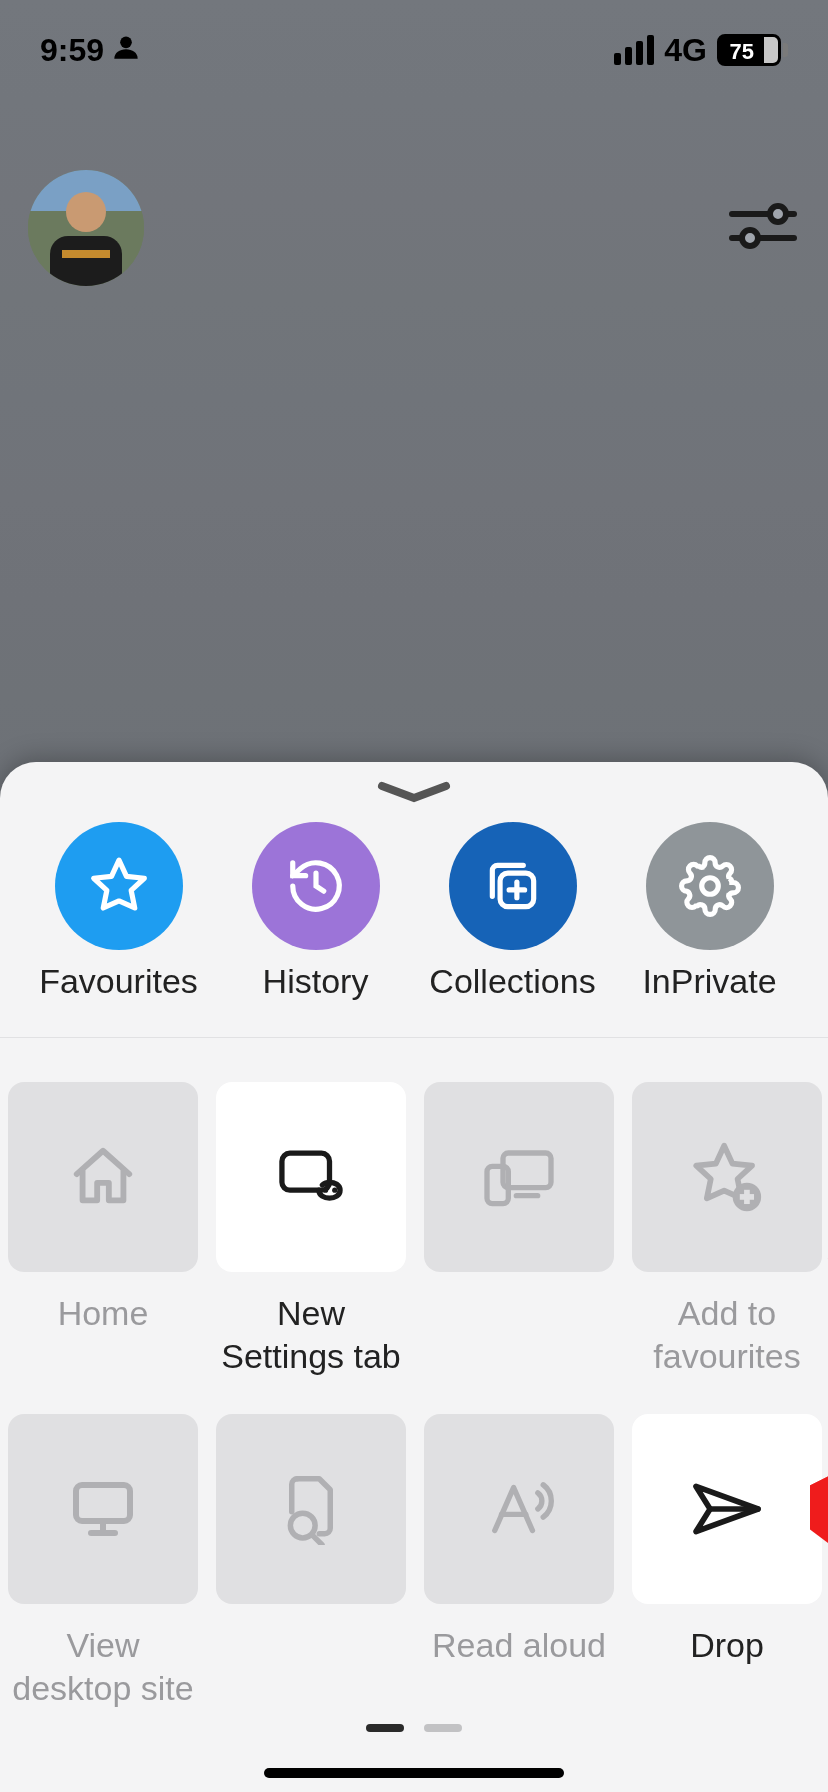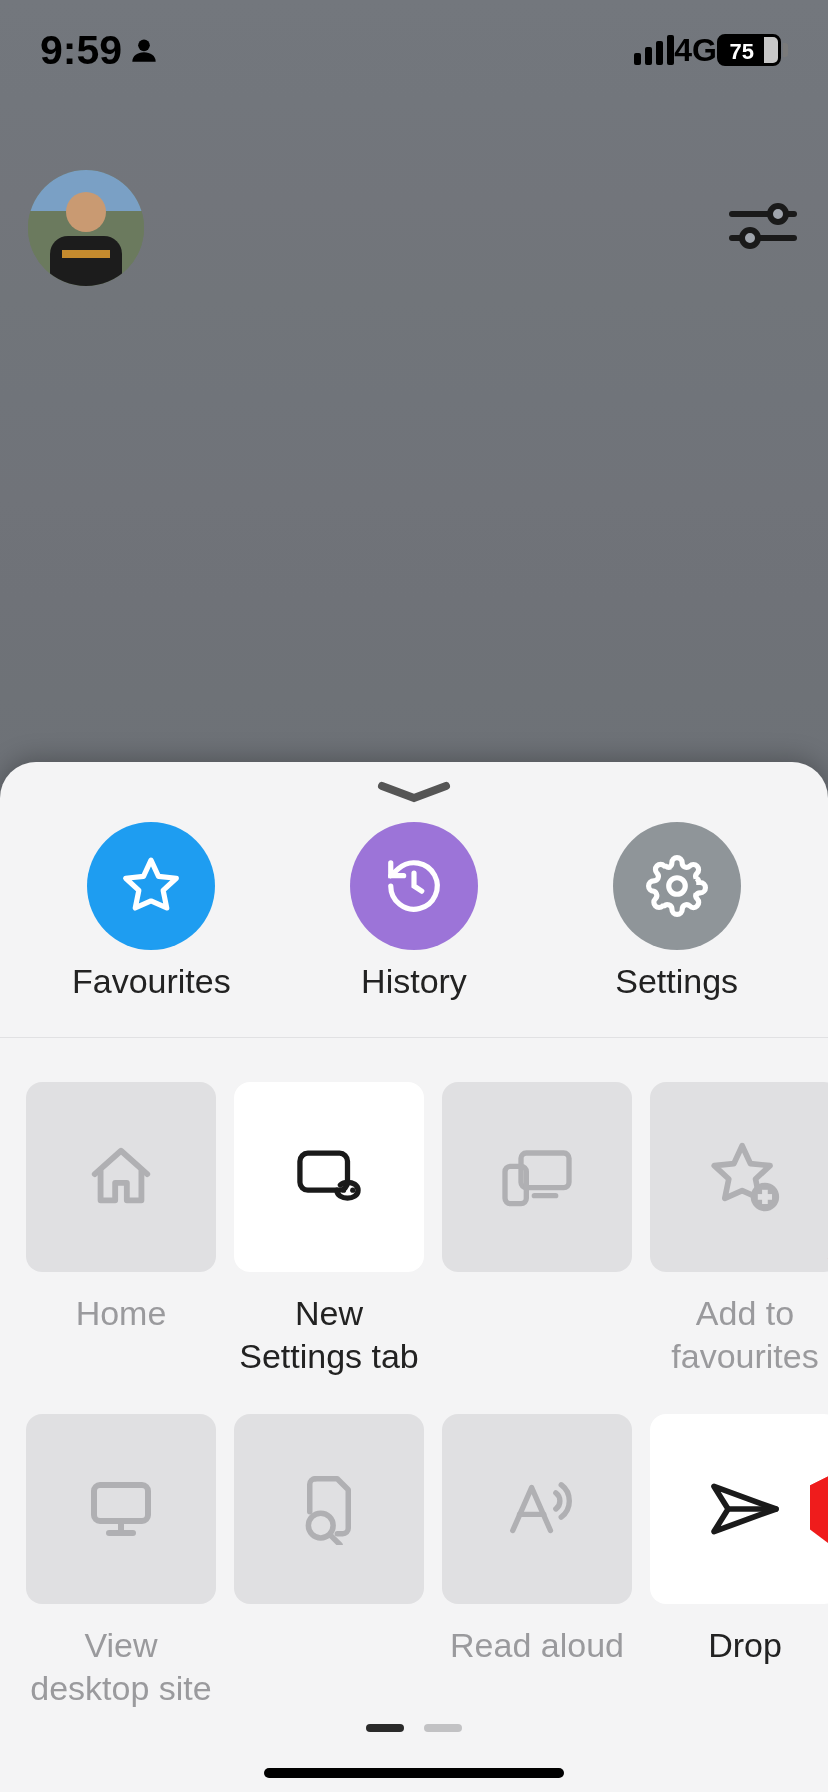--- a/index.html
+++ b/index.html
@@ -2,22 +2,22 @@
 <html><head>
 <meta charset="utf-8">
 <style>
   * { margin: 0; padding: 0; box-sizing: border-box; }
   html, body { width: 828px; height: 1792px; overflow: hidden; font-family: -apple-system, BlinkMacSystemFont, "Segoe UI", sans-serif; }
   .screen { position: relative; width: 828px; height: 1792px; background: linear-gradient(180deg, #a0a5ad 0%, #979ca4 50%, #8c9199 100%); }
   .dim-overlay { position:absolute; inset:0; background: rgba(0,0,0,0.28); z-index:1; }
 
   
   .status-bar { position: absolute; top: 0; left: 0; right: 0; height: 100px; display: flex; justify-content: space-between; align-items: center; padding: 0 40px; z-index: 5; }
-  .status-left { display: flex; align-items: flex-end; gap: 8px; font-size: 41px; font-weight: 600; color:#000; }
-  .status-right { display: flex; align-items: center; gap: 0; font-size: 32px; font-weight:600; color:#000; }
+  .status-left { display: flex; align-items: flex-end; gap: 8px; font-size: 32px; font-weight: 600; color:#000; }
+  .status-right { display: flex; align-items: center; gap: 10px; font-size: 32px; font-weight:600; color:#000; }
   .signal-bars { display: flex; align-items: flex-end; gap: 4px; }
   .signal-bars span { width: 7px; background: #000; border-radius: 2px; }
   .signal-bars span:nth-child(1){height:12px;} .signal-bars span:nth-child(2){height:18px;} .signal-bars span:nth-child(3){height:24px;} .signal-bars span:nth-child(4){height:30px;}
   .battery { display:flex; align-items:center; }
   .battery-body { width: 64px; height: 32px; border: 3px solid #000; border-radius: 8px; position: relative; background:#000; }
   .battery-fill { position:absolute; left:0; top:4px; bottom:0; width:75%; background:#000; border-radius:5px 0 0 5px; display:flex; align-items:center; justify-content:center; color:#fff; font-size:22px; font-weight:700;}
   .battery-empty { position:absolute; right:0; top:0; bottom:0; width:25%; background:#c7c7c7; border-radius:0 5px 5px 0;}
   .battery-tip { width:5px; height:14px; background:#7a7a7a; border-radius:0 3px 3px 0; margin-left:2px;}
 
   
@@ -38,21 +38,21 @@
   .sheet { position:absolute; left:0; right:0; bottom:0; height:1030px; background:#f4f4f5; border-radius:36px 36px 0 0; z-index:10; box-shadow:0 -4px 24px rgba(0,0,0,0.25); }
   .grabber { position:absolute; top:18px; left:50%; transform:translateX(-50%); }
   .grabber svg{display:block;}
 
   .row-top { display:flex; justify-content:space-around; padding:60px 20px 36px; border-bottom:1px solid #e1e1e3; }
   .top-item { display:flex; flex-direction:column; align-items:center; gap:12px; width:190px; }
   .circle { width:128px; height:128px; border-radius:50%; display:flex; align-items:center; justify-content:center; }
   .c-fav{background:#1e9df1;} .c-hist{background:#9c74d8;} .c-coll{background:#1663b7;} .c-set{background:#8f9599;}
   .top-item .label { font-size:34px; color:#222; font-weight:400; }
 
-  .grid { padding:44px 26px 0; display:grid; grid-template-columns:repeat(4,1fr); column-gap:18px; row-gap:36px; }
+  .grid { padding:44px 8px 0; display:grid; grid-template-columns:repeat(4,1fr); column-gap:18px; row-gap:36px; }
   .grid-item { display:flex; flex-direction:column; align-items:center; gap:20px; }
   .tile { width:190px; height:190px; border-radius:16px; display:flex; align-items:center; justify-content:center; }
   .tile.disabled { background:#e0e0e2; }
   .tile.enabled { background:#ffffff; }
   .grid-item .label { font-size:34px; text-align:center; line-height:1.25; min-height:86px; display:flex; align-items:flex-start; justify-content:center; }
   .grid-item.disabled .label { color:#9a9a9d; }
   .grid-item.enabled .label { color:#222; }
 
   .page-dots { position:absolute; bottom:60px; left:50%; transform:translateX(-50%); display:flex; gap:20px; }
   .dot { width:38px; height:8px; border-radius:4px; }
@@ -142,27 +142,38 @@
         <div class="circle c-hist">
           <svg width="62" height="62" viewBox="0 0 24 24" fill="none" stroke="#fff" stroke-width="2" stroke-linecap="round">
               <path d="M3 12a9 9 0 1 0 3-6.7L3 8"></path>
               <polyline points="3 3 3 8 8 8"></polyline>
               <polyline points="12 7 12 12 15 14"></polyline>
             </svg>
         </div>
         <div class="label">History</div>
       </div>
       <div class="top-item">
+        <div class="circle c-coll">
+          <svg width="62" height="62" viewBox="0 0 24 24" fill="none" stroke="#fff" stroke-width="2" stroke-linecap="round">
+              <rect x="7" y="7" width="13" height="13" rx="3"></rect>
+              <path d="M4 16V6a2 2 0 0 1 2-2h10"></path>
+              <line x1="13.5" y1="10.5" x2="13.5" y2="16.5"></line>
+              <line x1="10.5" y1="13.5" x2="16.5" y2="13.5"></line>
+            </svg>
+        </div>
+        <div class="label">Collections</div>
+      </div>
+      <div class="top-item">
         <div class="circle c-set">
           <svg width="62" height="62" viewBox="0 0 24 24" fill="none" stroke="#fff" stroke-width="2">
               <circle cx="12" cy="12" r="3.2"></circle>
               <path d="M19.4 15a1.7 1.7 0 0 0 .34 1.87l.06.06a2 2 0 1 1-2.83 2.83l-.06-.06a1.7 1.7 0 0 0-1.87-.34 1.7 1.7 0 0 0-1 1.56V21a2 2 0 0 1-4 0v-.09a1.7 1.7 0 0 0-1.11-1.56 1.7 1.7 0 0 0-1.87.34l-.6.06a2 2 0 1 1-2.83-2.83l.06-.06a1.7 1.7 0 0 0 .34-1.87 1.7 1.7 0 0 0-1.56-1H3a2 2 0 0 1 0-4h.09A1.7 1.7 0 0 0 4.65 9a1.7 1.7 0 0 0-.34-1.87l-.06-.06A2 2 0 1 1 7.08 4.24l.6.06a1.7 1.7 0 0 0 1.87.34H9a1.7 1.7 0 0 0 1-1.56V3a2 2 0 0 1 4 0v.09a1.7 1.7 0 0 0 1 1.56 1.7 1.7 0 0 0 1.87-.34l.06-.06a2 2 0 1 1 2.83 2.83l-.06.06a1.7 1.7 0 0 0-.34 1.87V9c.66.27 1.09.91 1.09 1.63H21a2 2 0 0 1 0 4h-.09a1.7 1.7 0 0 0-1.51 1z"></path>
             </svg>
         </div>
-        <div class="label">Settings</div>
+        <div class="label">InPrivate</div>
       </div>
     </div>
 
     <div class="grid">
 
       <div class="grid-item disabled">
         <div class="tile disabled">
           <svg width="70" height="70" viewBox="0 0 24 24" fill="none" stroke="#b0b0b3" stroke-width="2" stroke-linecap="round" stroke-linejoin="round">
               <path d="M3 11l9-8 9 8"></path>
               <path d="M5 10v10h5v-6h4v6h5V10"></path>

